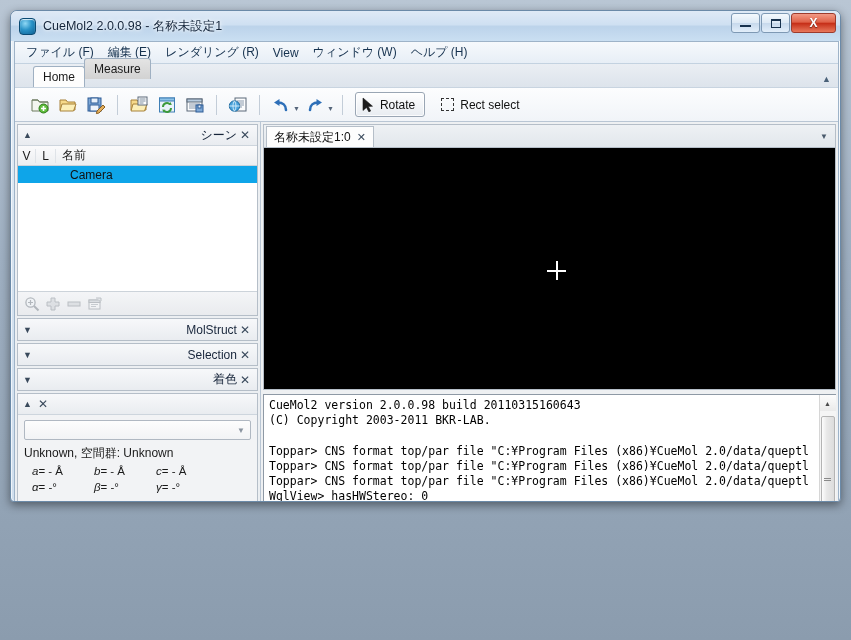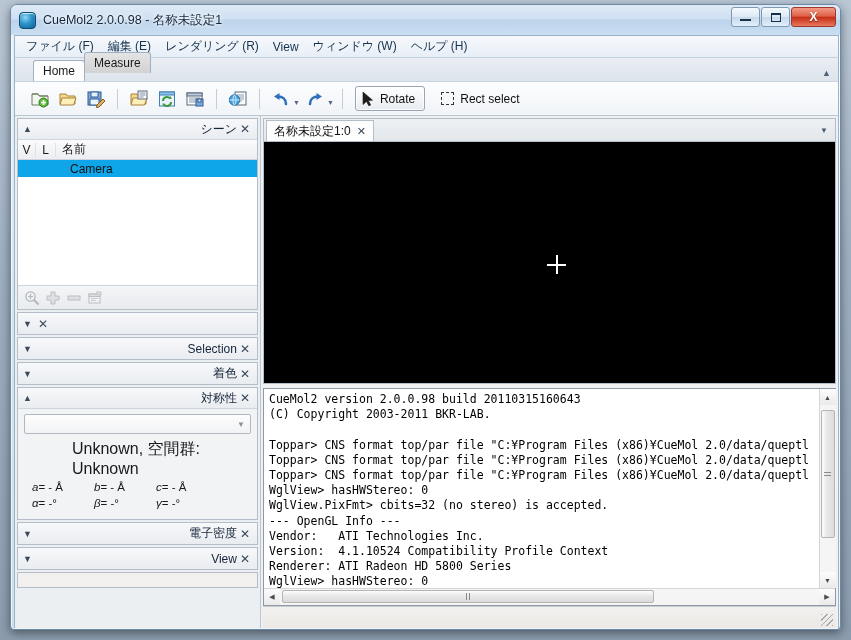--- a/index.html
+++ b/index.html
@@ -10,22 +10,22 @@
     background: #8d9aa8;
     overflow: hidden;
   }
   body {
     background: linear-gradient(180deg,#b9c6d4 0%, #9fb0c2 40%, #8b9cae 100%);
   }
 
   
   #window {
     position: absolute;
-    left: 10px; top: 4px;
-    width: 831px; height: 626px;
+    left: 10px; top: 10px;
+    width: 831px; height: 492px;
     border-radius: 7px 7px 4px 4px;
     background: linear-gradient(180deg,#e9f1f8 0%, #d4e2f0 55%, #cfdeee 100%);
     border: 1px solid #6b8aa8;
     box-shadow: 0 3px 10px rgba(0,0,0,0.45), inset 0 0 0 1px rgba(255,255,255,0.65);
     overflow: hidden;
   }
 
   
   #titlebar {
     position: relative;
@@ -195,21 +195,21 @@
 
   
   .panel-body { padding: 5px 6px 6px 6px; }
   .combo {
     height: 20px; border: 1px solid #b0b8c2; border-radius: 2px;
     background: linear-gradient(180deg,#fdfdfd 0%,#f2f3f5 100%);
     display: flex; align-items: center; justify-content: flex-end;
     padding-right: 5px; margin-bottom: 5px;
   }
   .combo .arr { font-size: 8px; color: #8a94a0; }
-  .sym-line { font-size: 16px; color: #1a1a1a; margin-bottom: 3px; margin-left: 48px; }
+  .sym-line { font-size: 12px; color: #1a1a1a; margin-bottom: 3px; }
   .cell-line {
     display: flex; font-size: 11.5px; color: #1a1a1a; margin-bottom: 4px;
     padding-left: 8px;
   }
   .cell-line span { width: 62px; }
   .cell-line i { font-style: italic; }
   .sym-btns { display: flex; gap: 5px; margin-top: 2px; }
   .sbtn {
     flex: 1; height: 22px; border: 1px solid #aab3be; border-radius: 3px;
     background: linear-gradient(180deg,#fbfbfc 0%,#e9ebef 100%);
@@ -502,20 +502,21 @@
                 <path d="M4 8.5h7M4 10.5h5" stroke="#9aa1a9"></path>
                 <path d="M9 2h5v3" fill="#d8dde2" stroke="#7d848c"></path>
               </svg>
             </span>
           </div>
         </div>
 
         <div class="panel collapsed">
           <div class="panel-head">
             <span class="chev">▼</span>
+            <span class="panel-title">MolStruct</span>
             <span class="panel-x">✕</span>
           </div>
         </div>
 
         <div class="panel collapsed">
           <div class="panel-head">
             <span class="chev">▼</span>
             <span class="panel-title">Selection</span>
             <span class="panel-x">✕</span>
           </div>
@@ -525,21 +526,20 @@
           <div class="panel-head">
             <span class="chev">▼</span>
             <span class="panel-title">着色</span>
             <span class="panel-x">✕</span>
           </div>
         </div>
 
         <div class="panel">
           <div class="panel-head">
             <span class="chev">▲</span>
-            <span class="panel-title">対称性</span>
             <span class="panel-x">✕</span>
           </div>
           <div class="panel-body">
             <div class="combo">
               <span></span>
               <span class="arr">▼</span>
             </div>
             <div class="sym-line">Unknown, 空間群: Unknown</div>
             <div class="cell-line">
               <span><i>a</i><em style="font-style:normal">= - Å</em></span>

